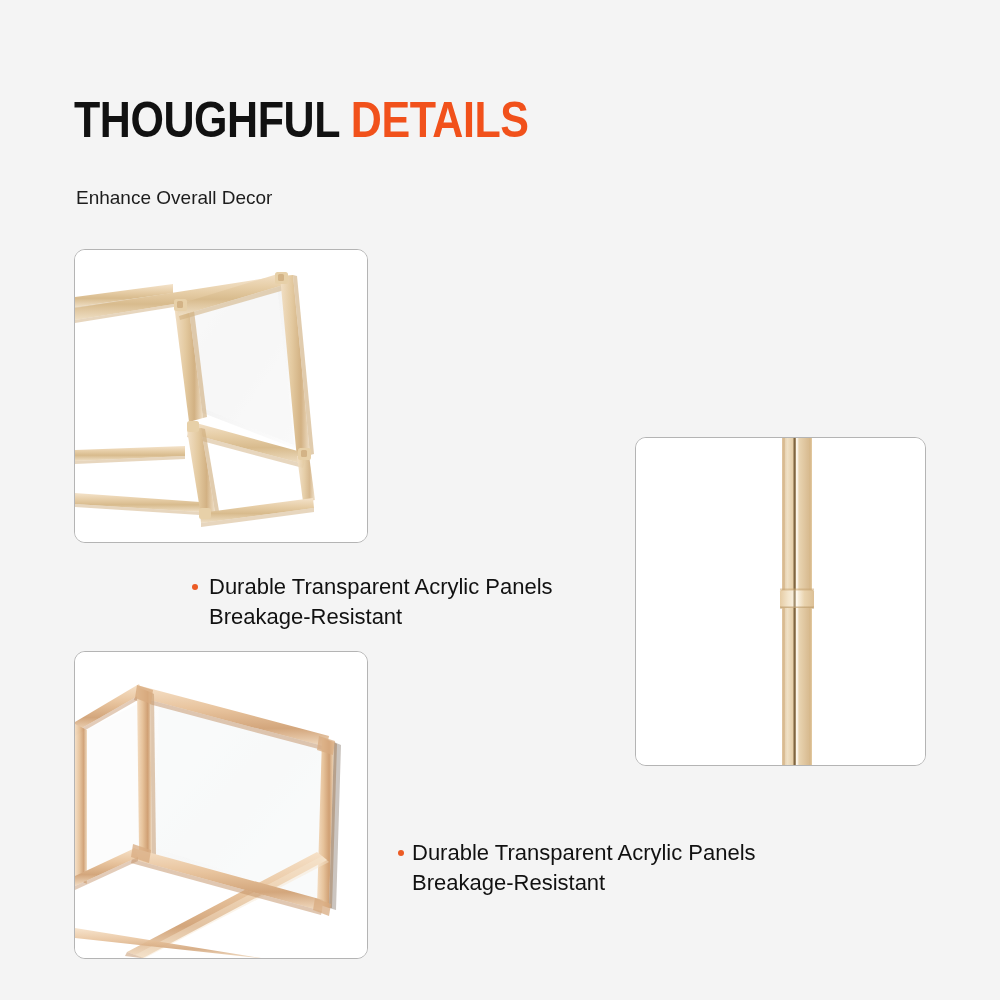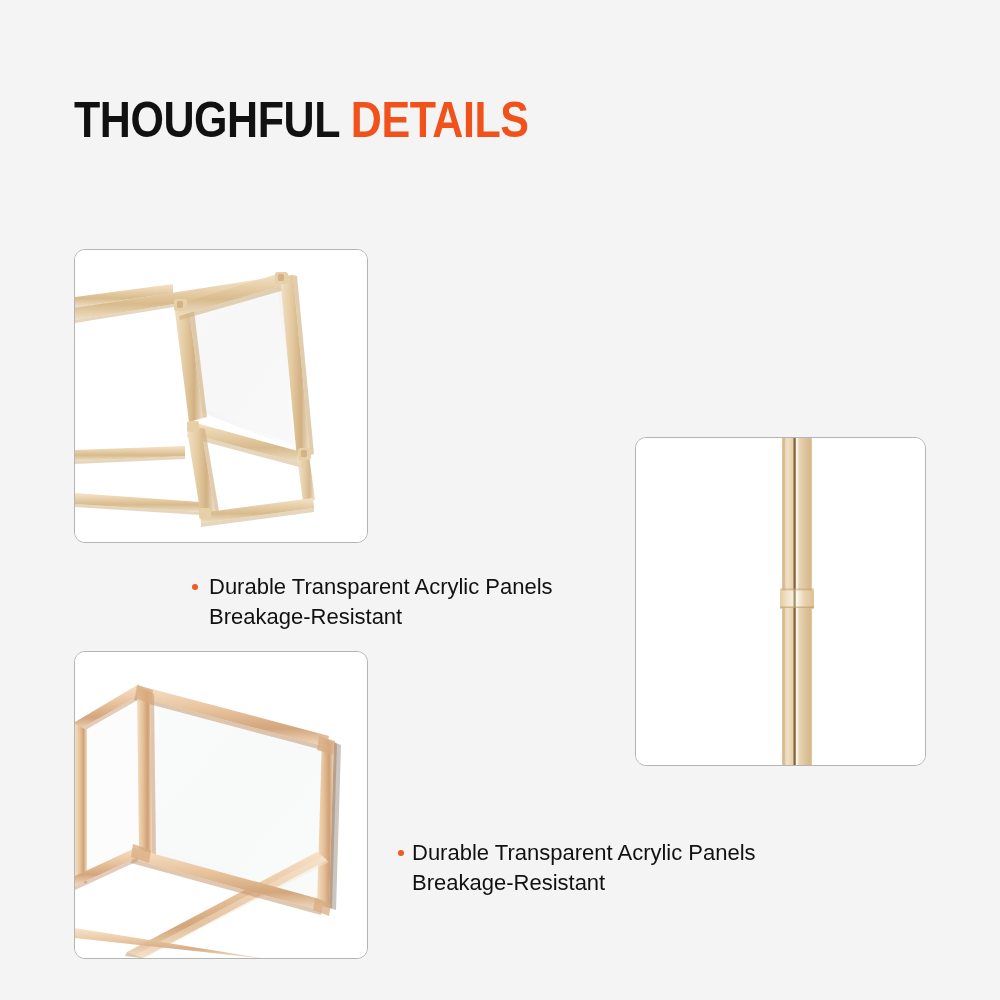--- a/index.html
+++ b/index.html
@@ -107,20 +107,21 @@
 </style>
 </head>
 <body>
 
 <div class="page">
 
   <div class="title">
     <span class="t-dark">THOUGHFUL</span><span class="t-dark"> </span><span class="t-accent">DETAILS</span>
   </div>
 
+  <div class="subtitle">Enhance Overall Decor</div>
 
   <div class="card" id="card-top-left">
     <svg width="292" height="292" viewBox="0 0 292 292">
       <defs>
         <linearGradient id="g-bar-a" x1="0" y1="0" x2="0" y2="1">
           <stop offset="0%" stop-color="#f4e3cb"></stop>
           <stop offset="35%" stop-color="#e6cda6"></stop>
           <stop offset="62%" stop-color="#d8bb8d"></stop>
           <stop offset="100%" stop-color="#efdfc5"></stop>
         </linearGradient>

